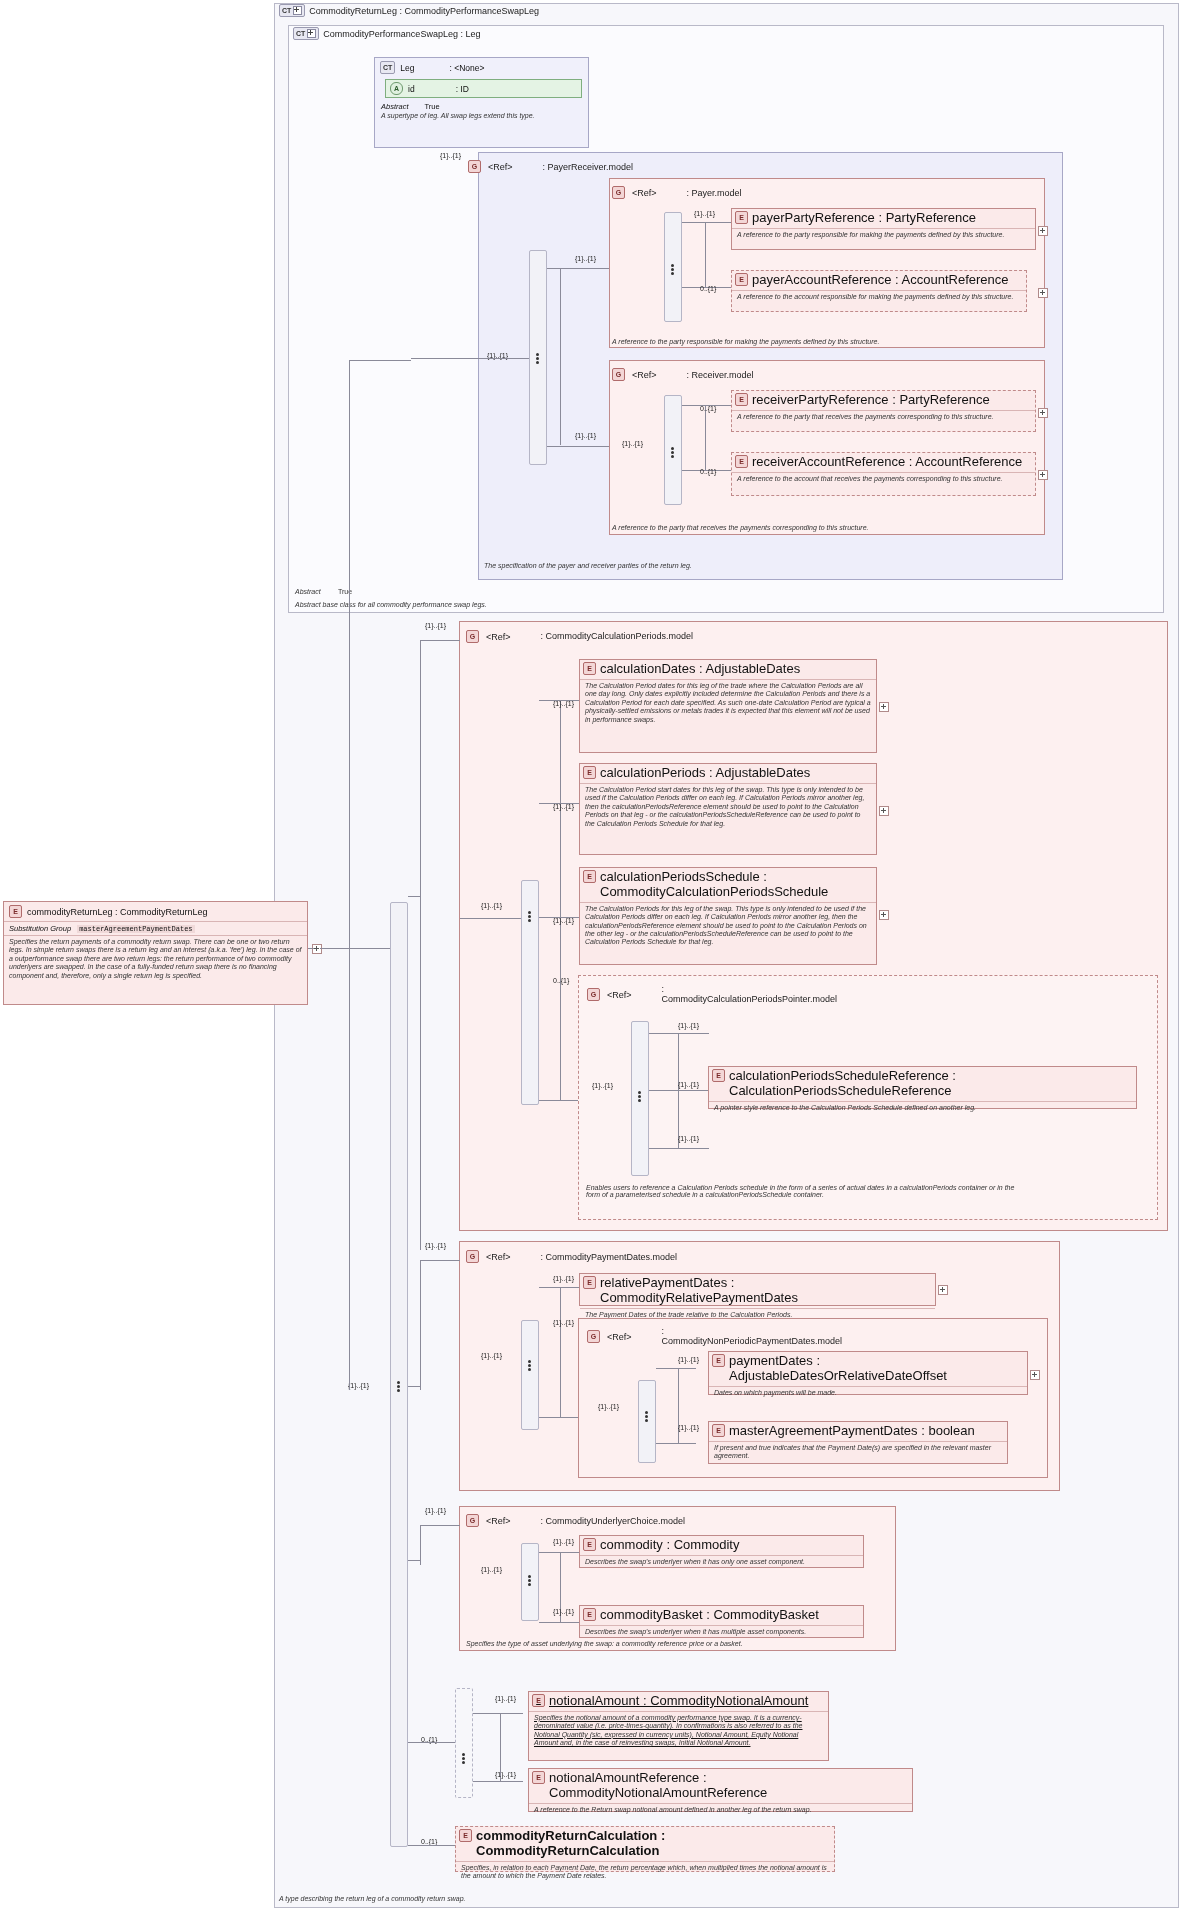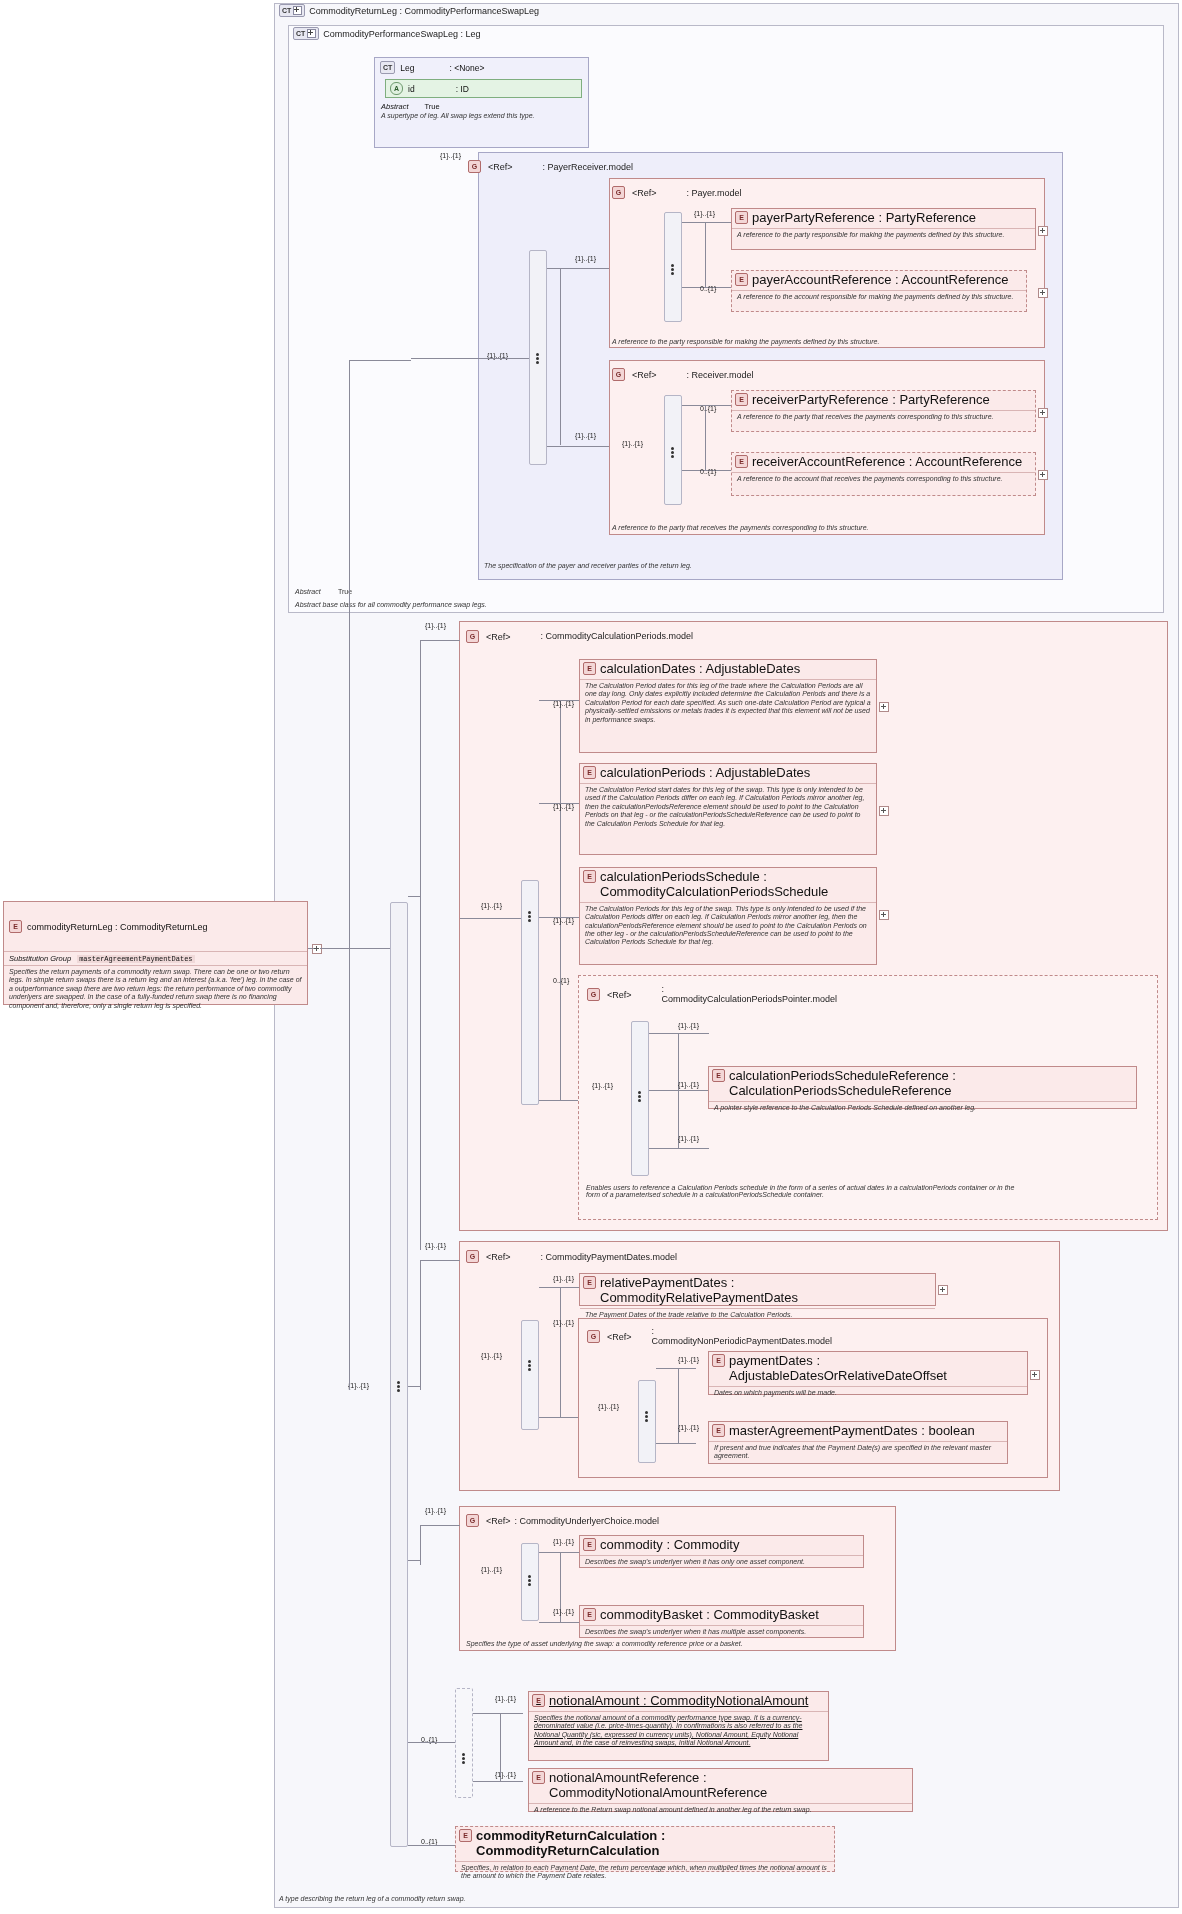--- a/index.html
+++ b/index.html
@@ -41,21 +41,21 @@
   
   .legbox{position:absolute;box-sizing:border-box;border:1px solid #a7a7c6;background:#f0f0fb;}
   .legbox .lhd{display:flex;align-items:center;gap:5px;padding:3px 5px;font-size:8.5px;}
   .legbox .attr{margin:2px 6px 2px 10px;border:1px solid #7fae7f;background:#e4f3e4;
      display:flex;align-items:center;gap:5px;padding:2px 4px;font-size:8.5px;}
   .legbox .abs{display:flex;gap:16px;font-size:7.5px;font-style:italic;padding:2px 6px 0 6px;}
   .legbox .lfoot{font-size:7px;font-style:italic;color:#333;padding:1px 6px 3px 6px;}
 
   
   .rootbox{position:absolute;box-sizing:border-box;border:1px solid #c08a8a;background:#fbeaea;}
-  .rootbox .rhd{display:flex;align-items:center;gap:5px;padding:18px 5px;font-size:8.5px;}
+  .rootbox .rhd{display:flex;align-items:center;gap:5px;padding:3px 5px;font-size:8.5px;}
   .rootbox .sg{display:flex;align-items:center;gap:6px;padding:2px 5px;font-size:7.5px;font-style:italic;border-top:1px solid #d9b5b5;}
   .rootbox .sgval{font-family:"Liberation Mono",monospace;font-style:normal;font-size:7px;background:#f0d9d9;padding:0 2px;}
   .rootbox .rdesc{font-size:7px;font-style:italic;color:#333;padding:2px 5px;line-height:1.2;border-top:1px solid #d9b5b5;}
 
   
   .seq{position:absolute;box-sizing:border-box;border:1px solid #b5b5c6;background:#f2f2f7;border-radius:2px;}
   .seqdots{position:absolute;width:10px;}
   .seqdots i{display:block;width:3px;height:3px;background:#333;border-radius:50%;margin:1px auto;}
 
   .card{position:absolute;font-size:7px;color:#222;white-space:nowrap;}
@@ -352,21 +352,21 @@
     </div>
     <div class="desc sep">The Payment Dates of the trade relative to the Calculation Periods.</div>
   </div>
   <div class="plusbox" style="left:938px;top:1285px;"></div>
   <div class="card" style="left:553px;top:1275px;">{1}..{1}</div>
 
   <div class="grp" style="left:578px;top:1318px;width:470px;height:160px;"></div>
   <div class="ct-tab" style="left:587px;top:1327px;">
     <span class="tag g">G</span>
     <span style="margin-left:3px;">&lt;Ref&gt;</span>
-    <span style="margin-left:16px;width:175px;display:inline-block;line-height:1.1;">: CommodityNonPeriodicPaymentDates.model</span>
+    <span style="margin-left:26px;width:175px;display:inline-block;line-height:1.1;">: CommodityNonPeriodicPaymentDates.model</span>
   </div>
   <div class="card" style="left:553px;top:1319px;">{1}..{1}</div>
 
   <div class="seq" style="left:638px;top:1380px;width:18px;height:83px;"></div>
   <div class="seqdots" style="left:641px;top:1410px;">
       <i></i>
       <i></i>
       <i></i>
     </div>
   <div class="card" style="left:598px;top:1403px;">{1}..{1}</div>
@@ -390,21 +390,21 @@
       <span class="ttl">masterAgreementPaymentDates : boolean</span>
     </div>
     <div class="desc sep">If present and true indicates that the Payment Date(s) are specified in the relevant master agreement.</div>
   </div>
   <div class="card" style="left:678px;top:1424px;">{1}..{1}</div>
 
   <div class="grp" style="left:459px;top:1506px;width:437px;height:145px;"></div>
   <div class="ct-tab" style="left:466px;top:1514px;">
     <span class="tag g">G</span>
     <span style="margin-left:3px;">&lt;Ref&gt;</span>
-    <span style="">: CommodityUnderlyerChoice.model</span>
+    <span style="margin-left:26px;">: CommodityUnderlyerChoice.model</span>
   </div>
   <div class="card" style="left:425px;top:1507px;">{1}..{1}</div>
   <div class="footnote" style="left:466px;top:1640px;width:400px;">Specifies the type of asset underlying the swap: a commodity reference price or a basket.</div>
   <div class="hline" style="left:408px;top:1560px;width:12px;"></div>
   <div class="vline" style="left:420px;top:1525px;height:40px;"></div>
   <div class="hline" style="left:420px;top:1525px;width:40px;"></div>
 
   <div class="seq" style="left:521px;top:1543px;width:18px;height:78px;"></div>
   <div class="seqdots" style="left:524px;top:1574px;">
       <i></i>

